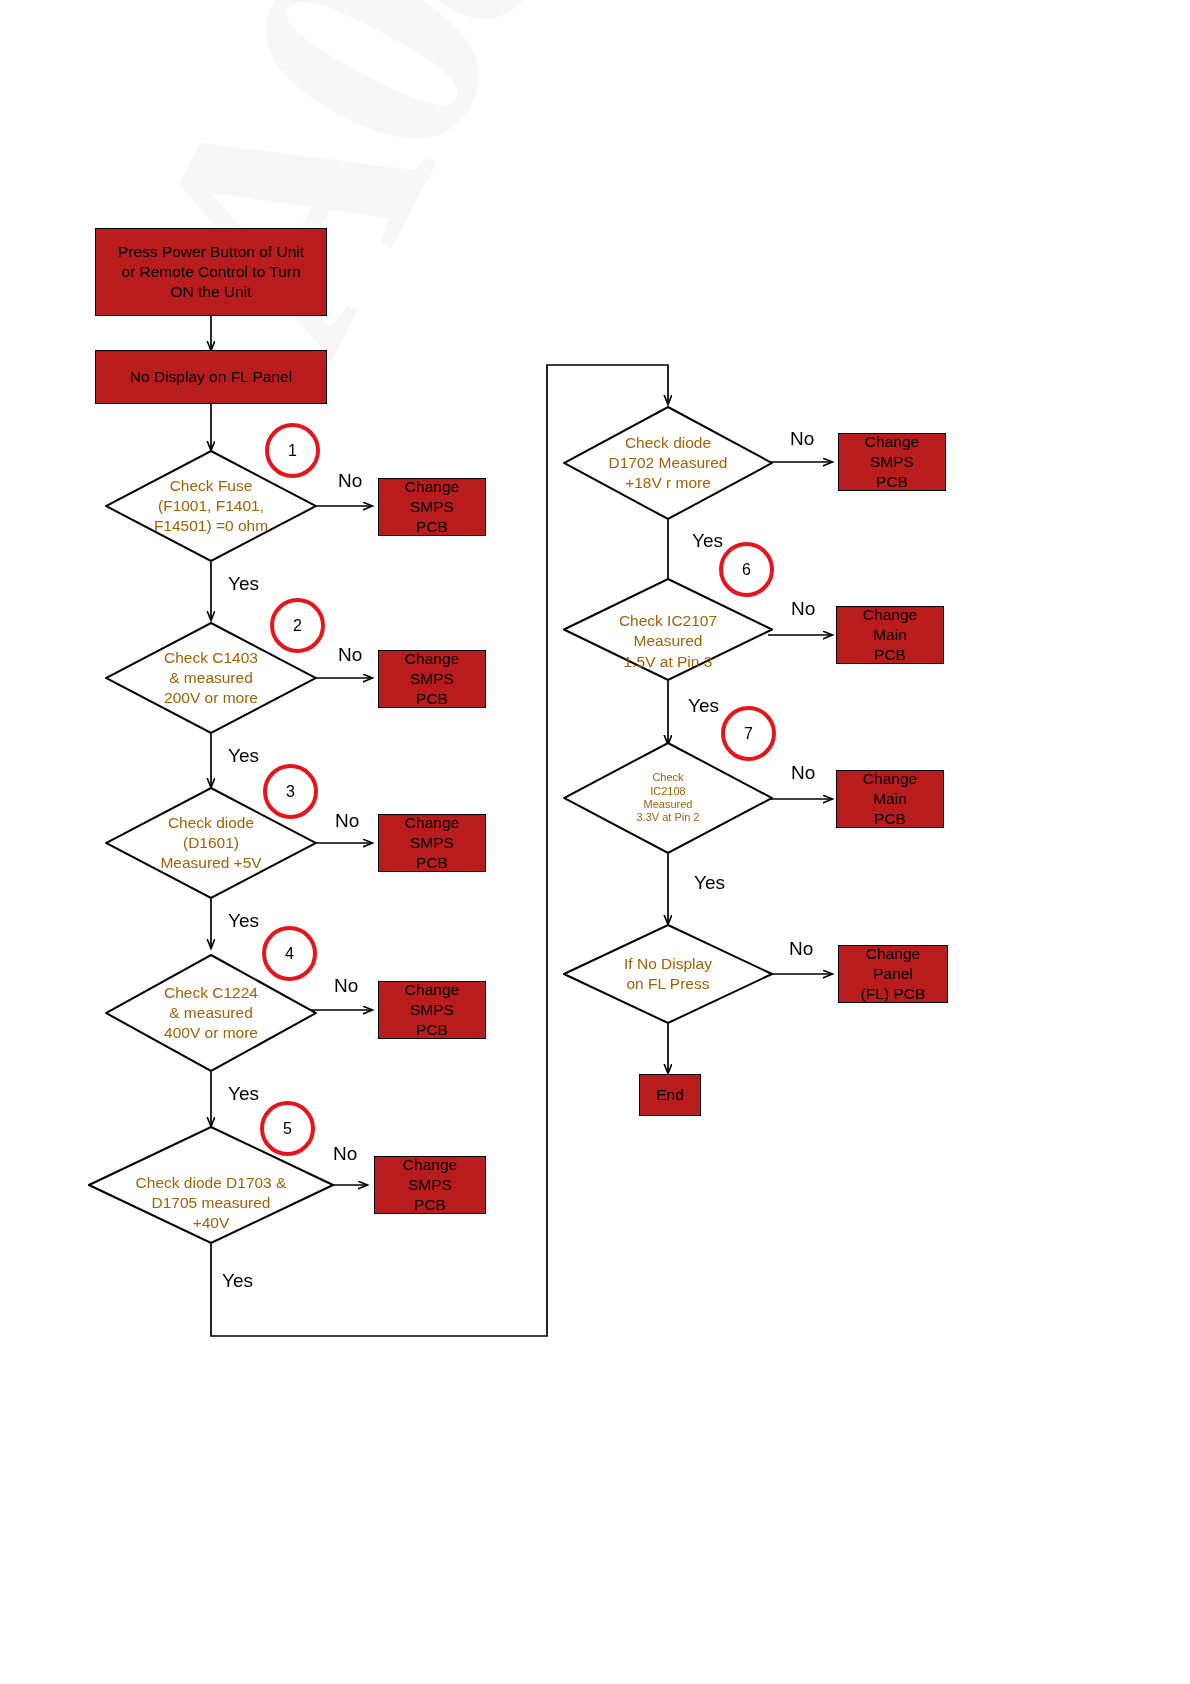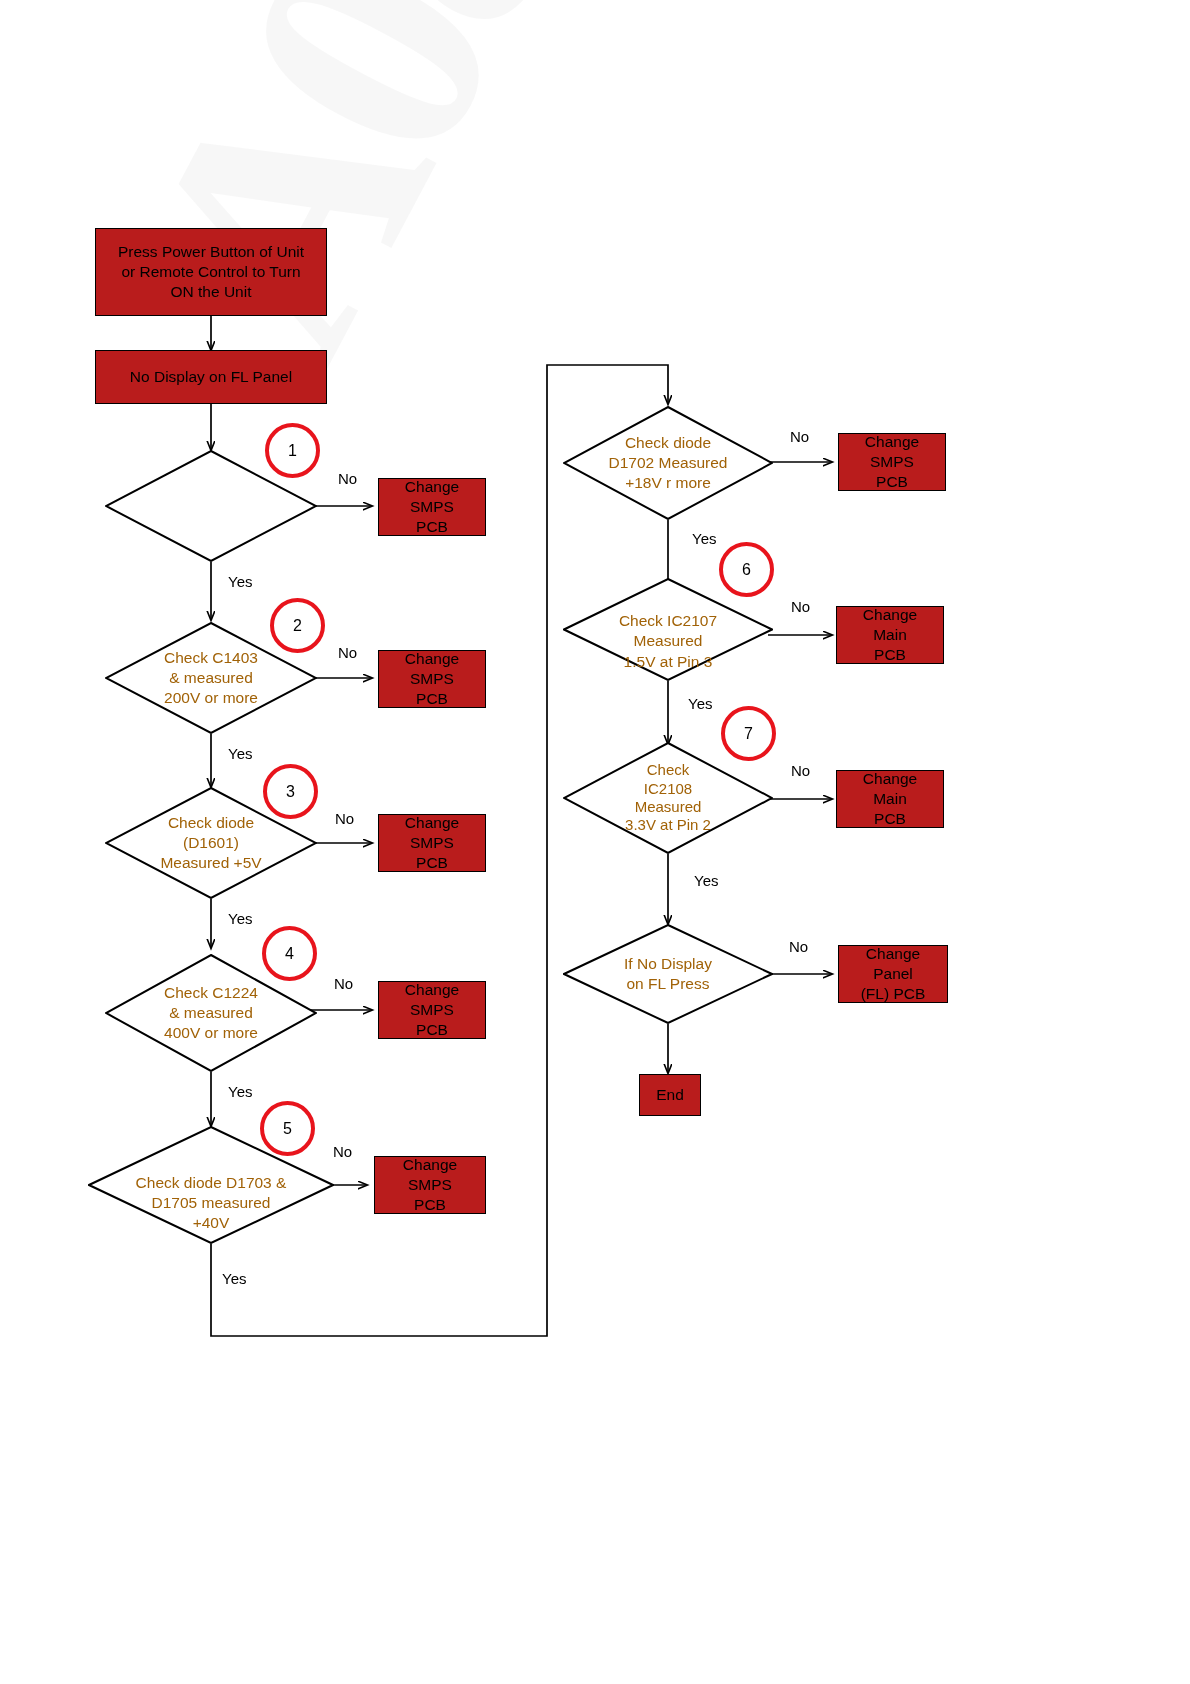--- a/index.html
+++ b/index.html
@@ -66,21 +66,21 @@
   }
   .diamond .dtext{
     position:relative;z-index:1;
     width:74%;
     text-align:center;
   }
 
   .edge-label{
     position:absolute;
     z-index:3;
-    font-size:15px;
+    font-size:19px;
     color:#000;
     white-space:nowrap;
   }
 
   .step-badge{
     position:absolute;
     z-index:4;
     width:47px;height:47px;
     border:4px solid #e8141c;
     border-radius:50%;
@@ -158,20 +158,25 @@
   </div>
 
   <div class="node proc" style="left:95px;top:350px;width:232px;height:54px;">
     <div>No Display on FL Panel</div>
   </div>
 
   <div class="node diamond" style="left:105px;top:450px;width:212px;height:112px;">
     <svg class="dshape" viewBox="0 0 212 112" preserveAspectRatio="none">
       <polygon points="106,1 211,56 106,111 1,56" fill="#fff" stroke="#000" stroke-width="2" vector-effect="non-scaling-stroke"></polygon>
     </svg>
+    <div class="dtext">
+      <div>Check Fuse</div>
+      <div>(F1001, F1401,</div>
+      <div>F14501) =0 ohm</div>
+    </div>
   </div>
   <div class="step-badge" style="left:265px;top:423px;">
     <span>1</span>
   </div>
   <div class="edge-label" style="left:338px;top:470px;">No</div>
   <div class="edge-label" style="left:228px;top:573px;">Yes</div>
 
   <div class="node proc" style="left:378px;top:478px;width:108px;height:58px;">
     <div>
       <div>Change</div>
@@ -318,21 +323,21 @@
       <div>Change</div>
       <div>Main</div>
       <div>PCB</div>
     </div>
   </div>
 
   <div class="node diamond" style="left:563px;top:742px;width:210px;height:112px;">
     <svg class="dshape" viewBox="0 0 210 112" preserveAspectRatio="none">
       <polygon points="105,1 209,56 105,111 1,56" fill="#fff" stroke="#000" stroke-width="2" vector-effect="non-scaling-stroke"></polygon>
     </svg>
-    <div class="dtext" style="width:80%;font-size:15px;line-height:1.22;">
+    <div class="dtext" style="width:80%;font-size:11px;line-height:1.22;">
       <div>Check</div>
       <div>IC2108</div>
       <div>Measured</div>
       <div>3.3V at Pin 2</div>
     </div>
   </div>
   <div class="step-badge" style="left:721px;top:706px;">
     <span>7</span>
   </div>
   <div class="edge-label" style="left:791px;top:762px;">No</div>

